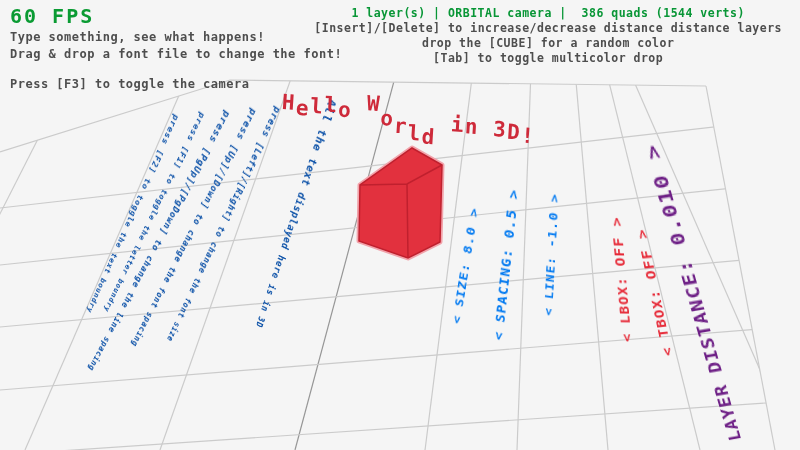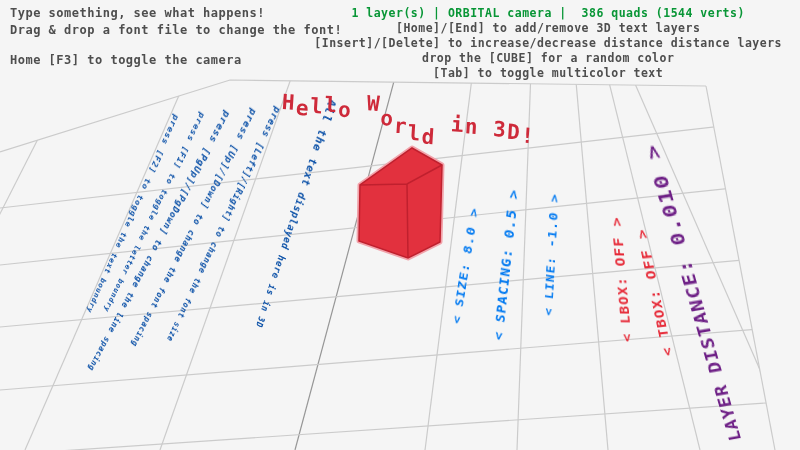--- a/index.html
+++ b/index.html
@@ -77,26 +77,26 @@
       <div class="gtext" style="left: 333px; top: 92px; font-size: 13px; color: rgb(13, 82, 168); transform: rotate(108deg) perspective(520px) rotateY(22deg) skewX(-10deg) scaleY(0.9);">All the text displayed here is in 3D</div>
       <div class="gtext" style="left: 456px; top: 316px; font-size: 13px; color: rgb(0, 121, 241); transform: rotate(-81deg) perspective(520px) rotateY(-14deg) skewX(-6deg) scaleY(0.9);">&lt; SIZE: 8.0 &gt;</div>
       <div class="gtext" style="left: 498px; top: 332px; font-size: 13.5px; color: rgb(0, 121, 241); transform: rotate(-84deg) perspective(520px) rotateY(-14deg) skewX(-6deg) scaleY(0.9);">&lt; SPACING: 0.5 &gt;</div>
       <div class="gtext" style="left: 548px; top: 308px; font-size: 12.5px; color: rgb(0, 121, 241); transform: rotate(-87deg) perspective(520px) rotateY(-14deg) skewX(-6deg) scaleY(0.9);">&lt; LINE: -1.0 &gt;</div>
       <div class="gtext" style="left: 627px; top: 334px; font-size: 14px; color: rgb(230, 41, 55); transform: rotate(-95deg) perspective(520px) rotateY(-14deg) skewX(-6deg) scaleY(0.9);">&lt; LBOX: OFF &gt;</div>
       <div class="gtext" style="left: 668px; top: 348px; font-size: 14.5px; color: rgb(230, 41, 55); transform: rotate(-102deg) perspective(520px) rotateY(-14deg) skewX(-6deg) scaleY(0.9);">&lt; TBOX: OFF &gt;</div>
       <div class="gtext" style="left: 742px; top: 452px; font-size: 17.5px; color: rgb(110, 32, 134); transform: rotate(-106deg) perspective(520px) rotateY(-18deg) skewX(-6deg) scaleY(0.9);">&lt; LAYER DISTANCE: 0.010 &gt;</div>
     </div>
 
   <div class="hud" id="hud-left">
+    <div id="fps" style="color: rgb(10, 155, 51);">60 FPS</div>
     <div class="hint" style="color: rgb(78, 78, 78);">Type something, see what happens!</div>
     <div class="hint" style="color: rgb(78, 78, 78);">Drag &amp; drop a font file to change the font!</div>
     <div class="spacer"></div>
-    <div class="hint" style="color: rgb(78, 78, 78);">Home [F3] to toggle the camera</div>
+    <div class="hint" style="color: rgb(78, 78, 78);">Press [F3] to toggle the camera</div>
   </div>
 
   <div class="hud" id="hud-right">
     <div id="status" style="color: rgb(8, 150, 54);">1 layer(s) | ORBITAL camera |  386 quads (1544 verts)</div>
-    <div class="hint" style="color: rgb(78, 78, 78);">[Home]/[End] to add/remove 3D text layers</div>
     <div class="hint" style="color: rgb(78, 78, 78);">[Insert]/[Delete] to increase/decrease distance distance layers</div>
     <div class="hint" style="color: rgb(78, 78, 78);">drop the [CUBE] for a random color</div>
-    <div class="hint" style="color: rgb(78, 78, 78);">[Tab] to toggle multicolor text</div>
+    <div class="hint" style="color: rgb(78, 78, 78);">[Tab] to toggle multicolor drop</div>
   </div>
 </div>
 
 </body></html>

